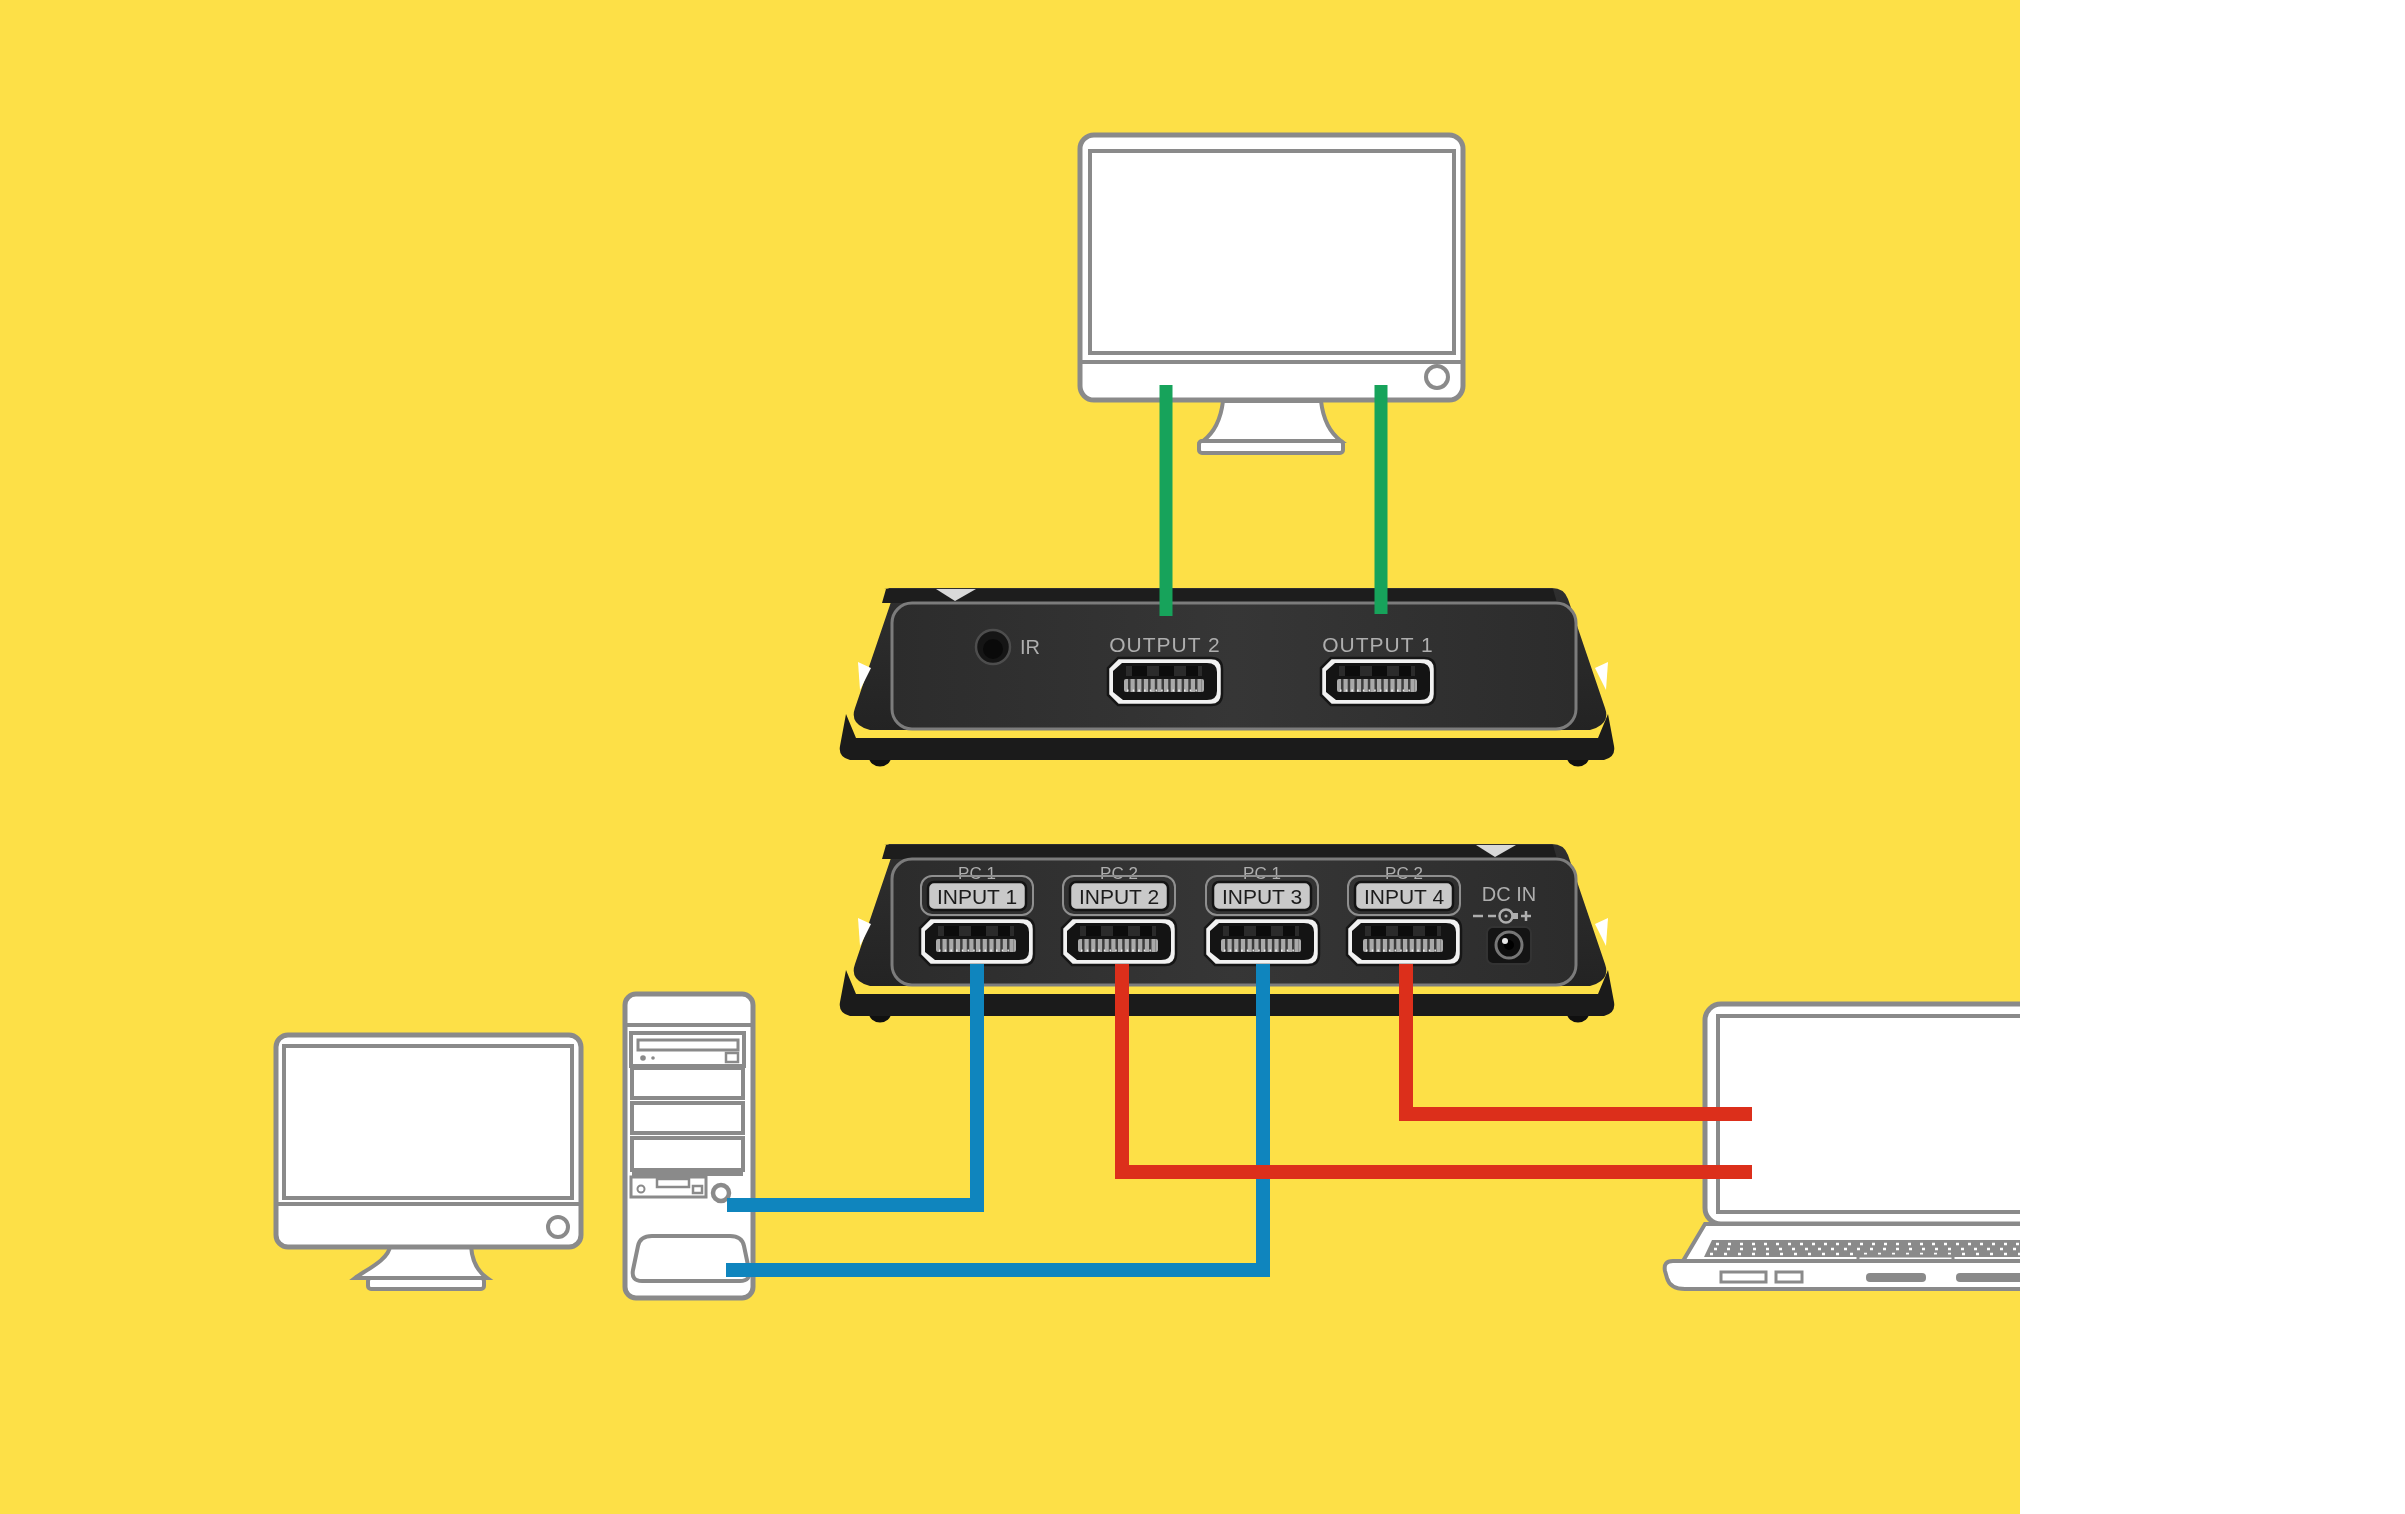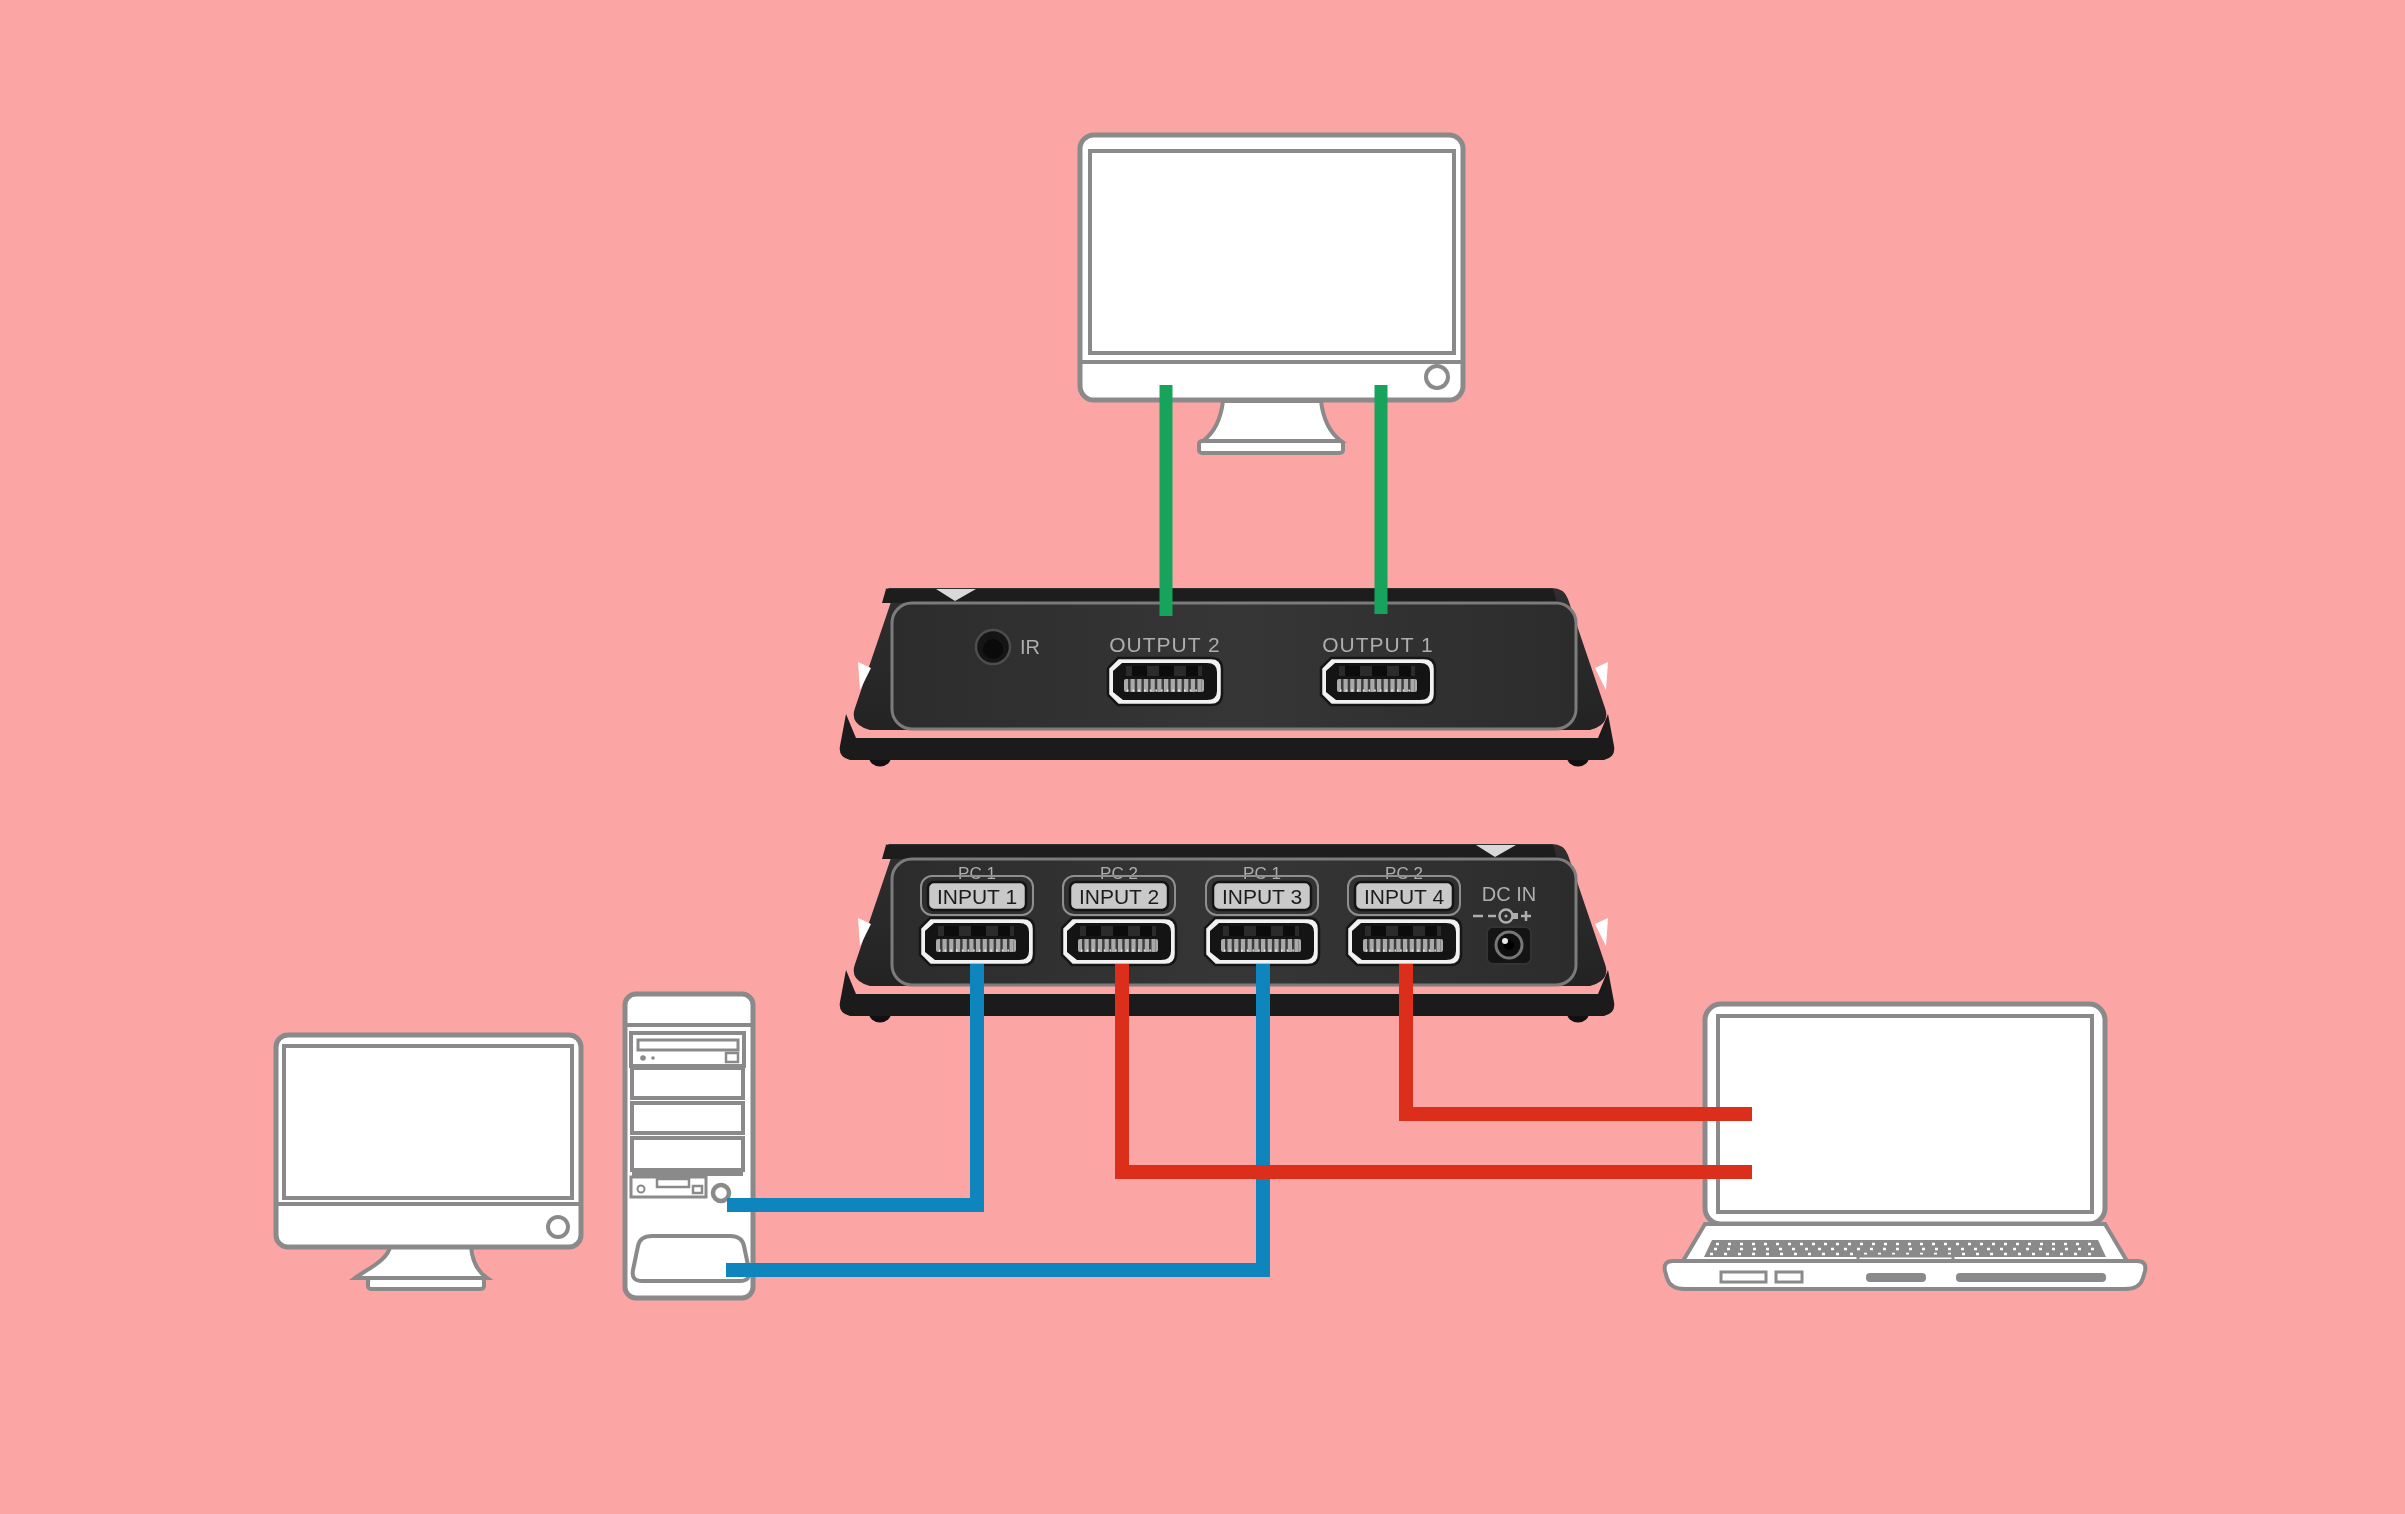--- a/index.html
+++ b/index.html
@@ -1,16 +1,16 @@
 <!DOCTYPE html>
 <html><head>
 <meta charset="utf-8">
 <style>
   html,body{margin:0;padding:0;background:#ffffff;}
-  .stage{position:relative;width:2405px;height:1514px;background:#fca5a5;overflow:hidden;}
+  .stage{position:relative;width:2020px;height:1514px;background:#fde047;overflow:hidden;}
   svg{display:block;}
   text{font-family:"Liberation Sans","DejaVu Sans",sans-serif;}
   .dev-label{fill:#aeaeae;}
   .badge-text{fill:#1b1b1b;}
 </style>
 </head>
 <body>
 
 <div class="stage">
 <svg width="2405" height="1514" viewBox="0 0 2405 1514" xmlns="http://www.w3.org/2000/svg">

